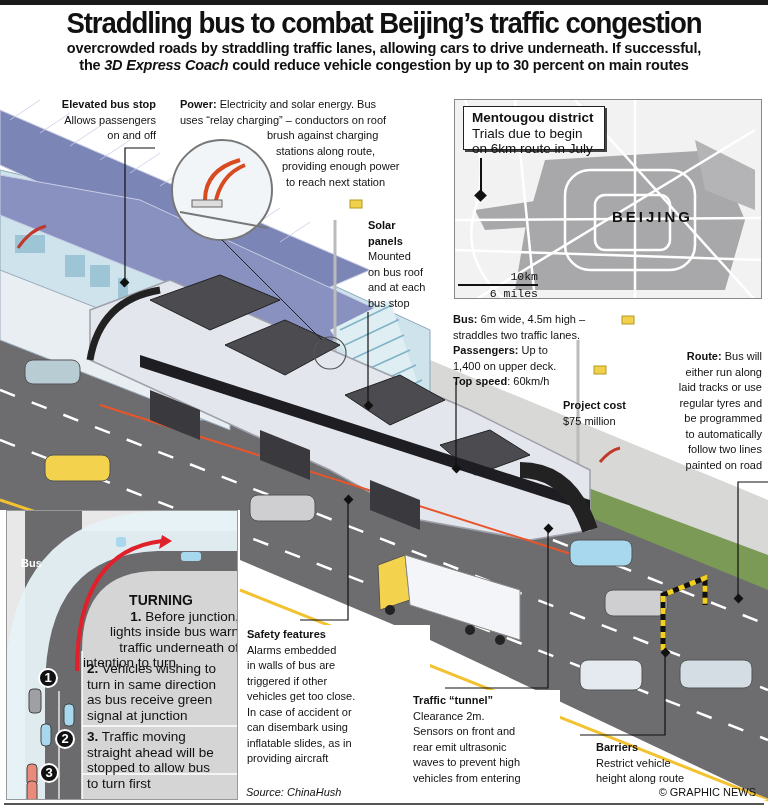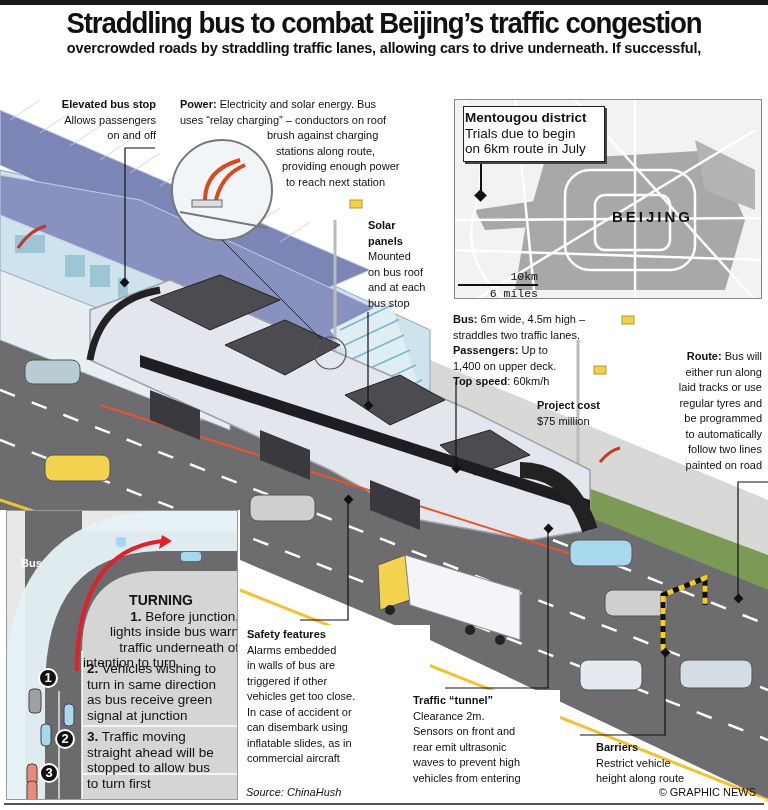--- a/index.html
+++ b/index.html
@@ -12,23 +12,23 @@
   .intro { position: absolute; left: 10px; top: 40px; width: 748px; text-align: center;
     font-weight: bold; font-size: 14.5px; line-height: 16.5px; letter-spacing: -0.2px; }
   .intro i { font-style: italic; }
   .art { position: absolute; left: 0; top: 0; width: 768px; height: 810px; }
   .lbl { position: absolute; font-size: 11px; line-height: 15.5px; }
   .lbl b { font-weight: bold; }
   .r { text-align: right; }
   .c { text-align: center; }
   .map-box { position: absolute; left: 454px; top: 99px; width: 308px; height: 200px;
     border: 1.5px solid #888; background: #f2f2f2; overflow: hidden; }
-  .callout { position: absolute; left: 463px; top: 106px; width: 142px; height: 56px;
+  .callout { position: absolute; left: 463px; top: 106px; width: 142px; height: 44px;
     background: #fff; border: 1.5px solid #222; box-shadow: 2px 2px 0 #444;
-    padding: 3px 1px; font-size: 13.5px; line-height: 15.5px; }
+    padding: 3px 8px; font-size: 13.5px; line-height: 15.5px; }
   .beijing { position: absolute; left: 612px; top: 208px; font-weight: bold; font-size: 15px; letter-spacing: 3px; }
   .scale { position: absolute; left: 458px; top: 270px; width: 80px; font-size: 11.5px; text-align: right; font-family: Liberation Mono, monospace; }
   .scale .bar { height: 2px; background: #111; margin: 1px 0; }
   .turn-box { position: absolute; left: 6px; top: 510px; width: 232px; height: 290px;
     border: 1.5px solid #999; background: #c2410c; overflow: hidden; }
   .turn-text { position: absolute; font-size: 13.5px; line-height: 15.5px; }
   .footer-line { position: absolute; left: 4px; top: 803px; width: 760px; height: 2px; background: #555; }
   .source { position: absolute; left: 246px; top: 786px; font-size: 11px; font-style: italic; }
   .credit { position: absolute; right: 12px; top: 786px; font-size: 11px; }
   .num { position: absolute; width: 20px; height: 20px; border-radius: 50%; background: #111;
@@ -186,20 +186,21 @@
   </g>
 
   <polygon points="240,625 430,625 430,800 240,800" fill="#ffffff"></polygon>
   <polygon points="410,690 560,690 560,800 410,800" fill="#ffffff"></polygon>
   <polygon points="560,735 768,800 768,800 560,800" fill="#ffffff"></polygon>
 </svg>
 
 <div class="headline">Straddling bus to combat Beijing’s traffic congestion</div>
 <div class="intro">
   <div>overcrowded roads by straddling traffic lanes, allowing cars to drive underneath. If successful,</div>
+  <div><span>the </span><i>3D Express Coach</i><span> could reduce vehicle congestion by up to 30 percent on main routes</span></div>
 </div>
 
 <div class="lbl r" style="left:20px; top:97px; width:136px;">
   <b>Elevated bus stop</b><br>
   <span>Allows passengers</span><br>
   <span>on and off</span>
 </div>
 
 <div class="lbl" style="left:180px; top:97px; width:270px;">
   <div><b>Power:</b><span> Electricity and solar energy. Bus</span></div>
@@ -249,21 +250,21 @@
 </div>
 
 <div class="lbl" style="left:453px; top:312px; width:190px;">
   <div><b>Bus:</b><span> 6m wide, 4.5m high –</span></div>
   <div>straddles two traffic lanes.</div>
   <div><b>Passengers:</b><span> Up to</span></div>
   <div>1,400 on upper deck.</div>
   <div><b>Top speed</b><span>: 60km/h</span></div>
 </div>
 
-<div class="lbl" style="left:537px; top:398px; width:120px;">
+<div class="lbl" style="left:563px; top:398px; width:120px;">
   <b>Project cost</b><br><span>$75 million</span>
 </div>
 
 <div class="lbl r" style="left:640px; top:349px; width:122px;">
   <div><b>Route:</b><span> Bus will</span></div>
   <div>either run along</div>
     <div>laid tracks or use</div>
   <div>regular tyres and</div>
     <div>be programmed</div>
   <div>to automatically</div>
@@ -316,21 +317,21 @@
     <div>to turn first</div>
   </div>
 </div>
 
 <div class="lbl" style="left:247px; top:627px; width:170px;">
   <b>Safety features</b>
   <div>Alarms embedded</div><div>in walls of bus are</div>
   <div>triggered if other</div><div>vehicles get too close.</div>
   <div>In case of accident or</div>
   <div>can disembark using</div><div>inflatable slides, as in</div>
-  <div>commercial aircraft</div>
+  <div>providing aircraft</div>
 </div>
 
 <div class="lbl" style="left:413px; top:693px; width:150px;">
   <b>Traffic “tunnel”</b>
   <div>Clearance 2m.</div><div>Sensors on front and</div>
   <div>rear emit ultrasonic</div><div>waves to prevent high</div>
   <div>vehicles from entering</div>
 </div>
 
 <div class="lbl" style="left:596px; top:740px; width:120px;">

